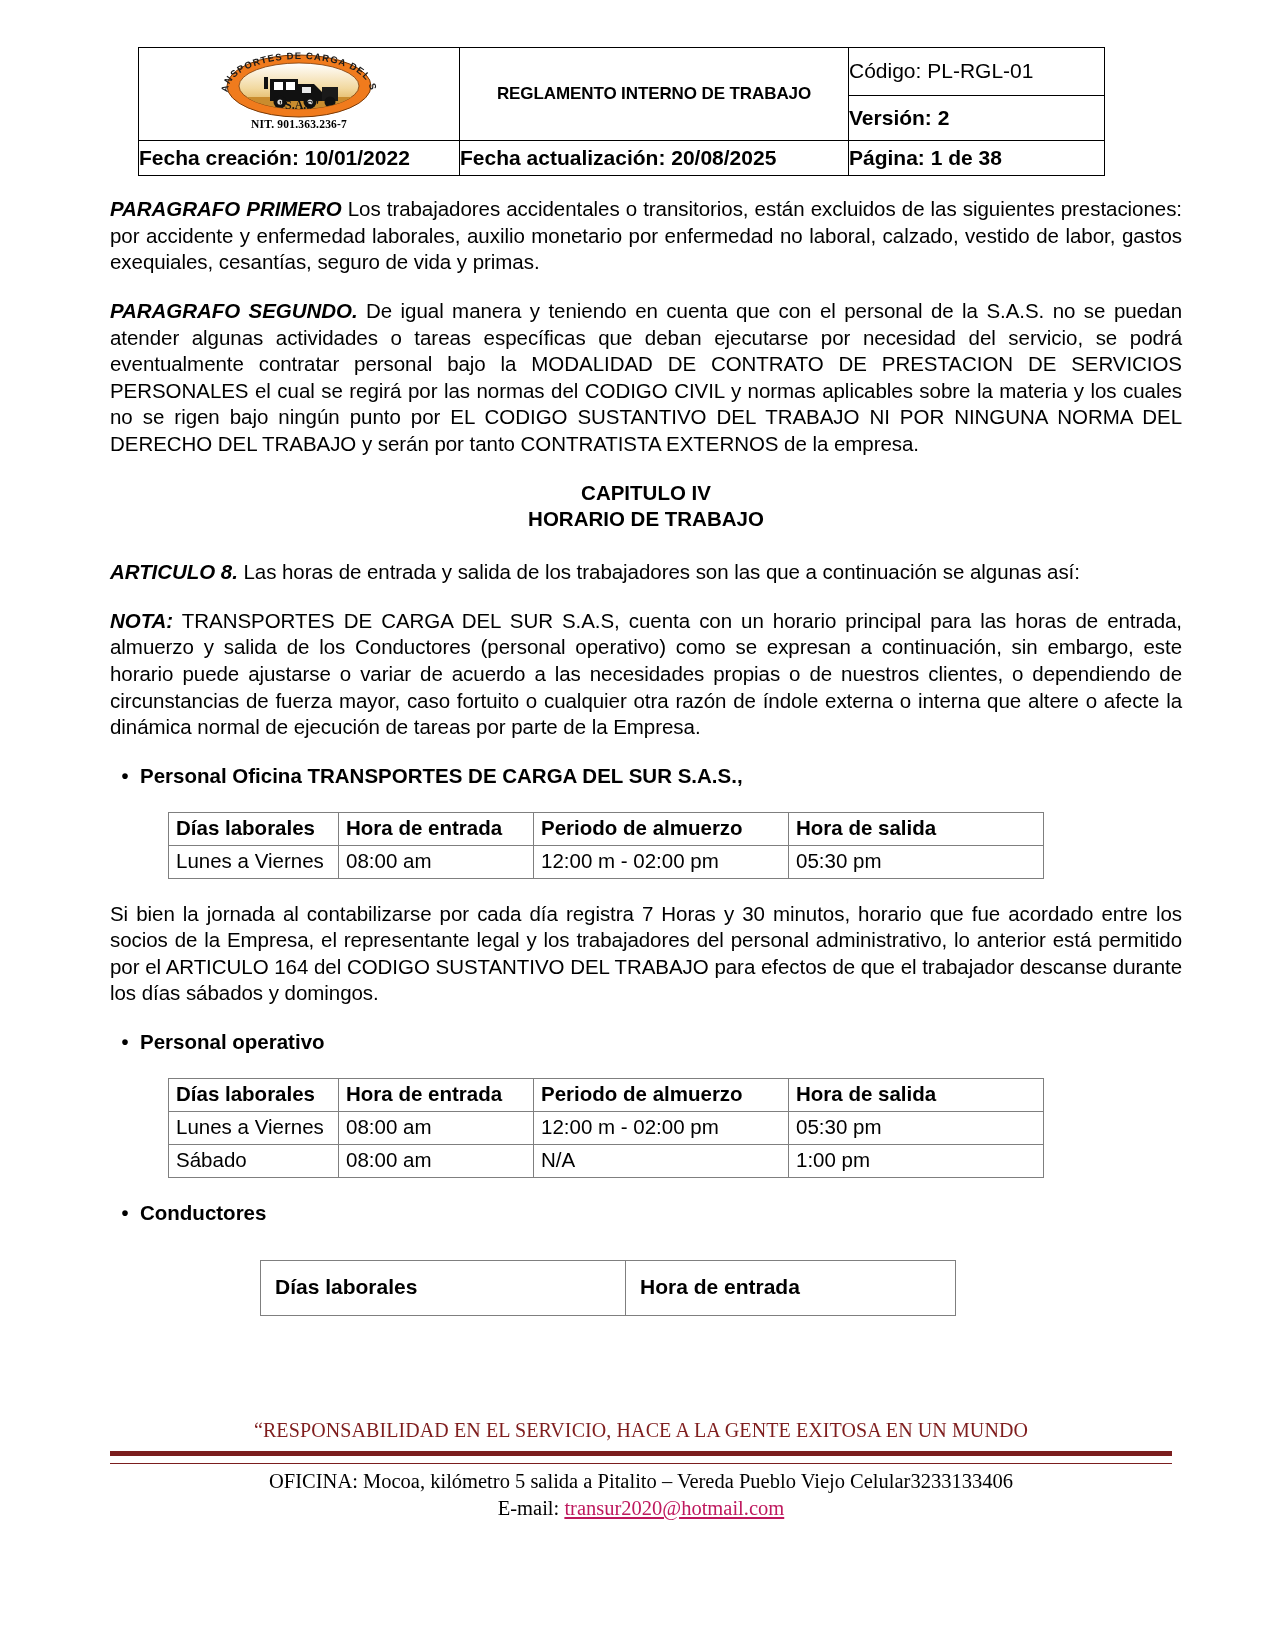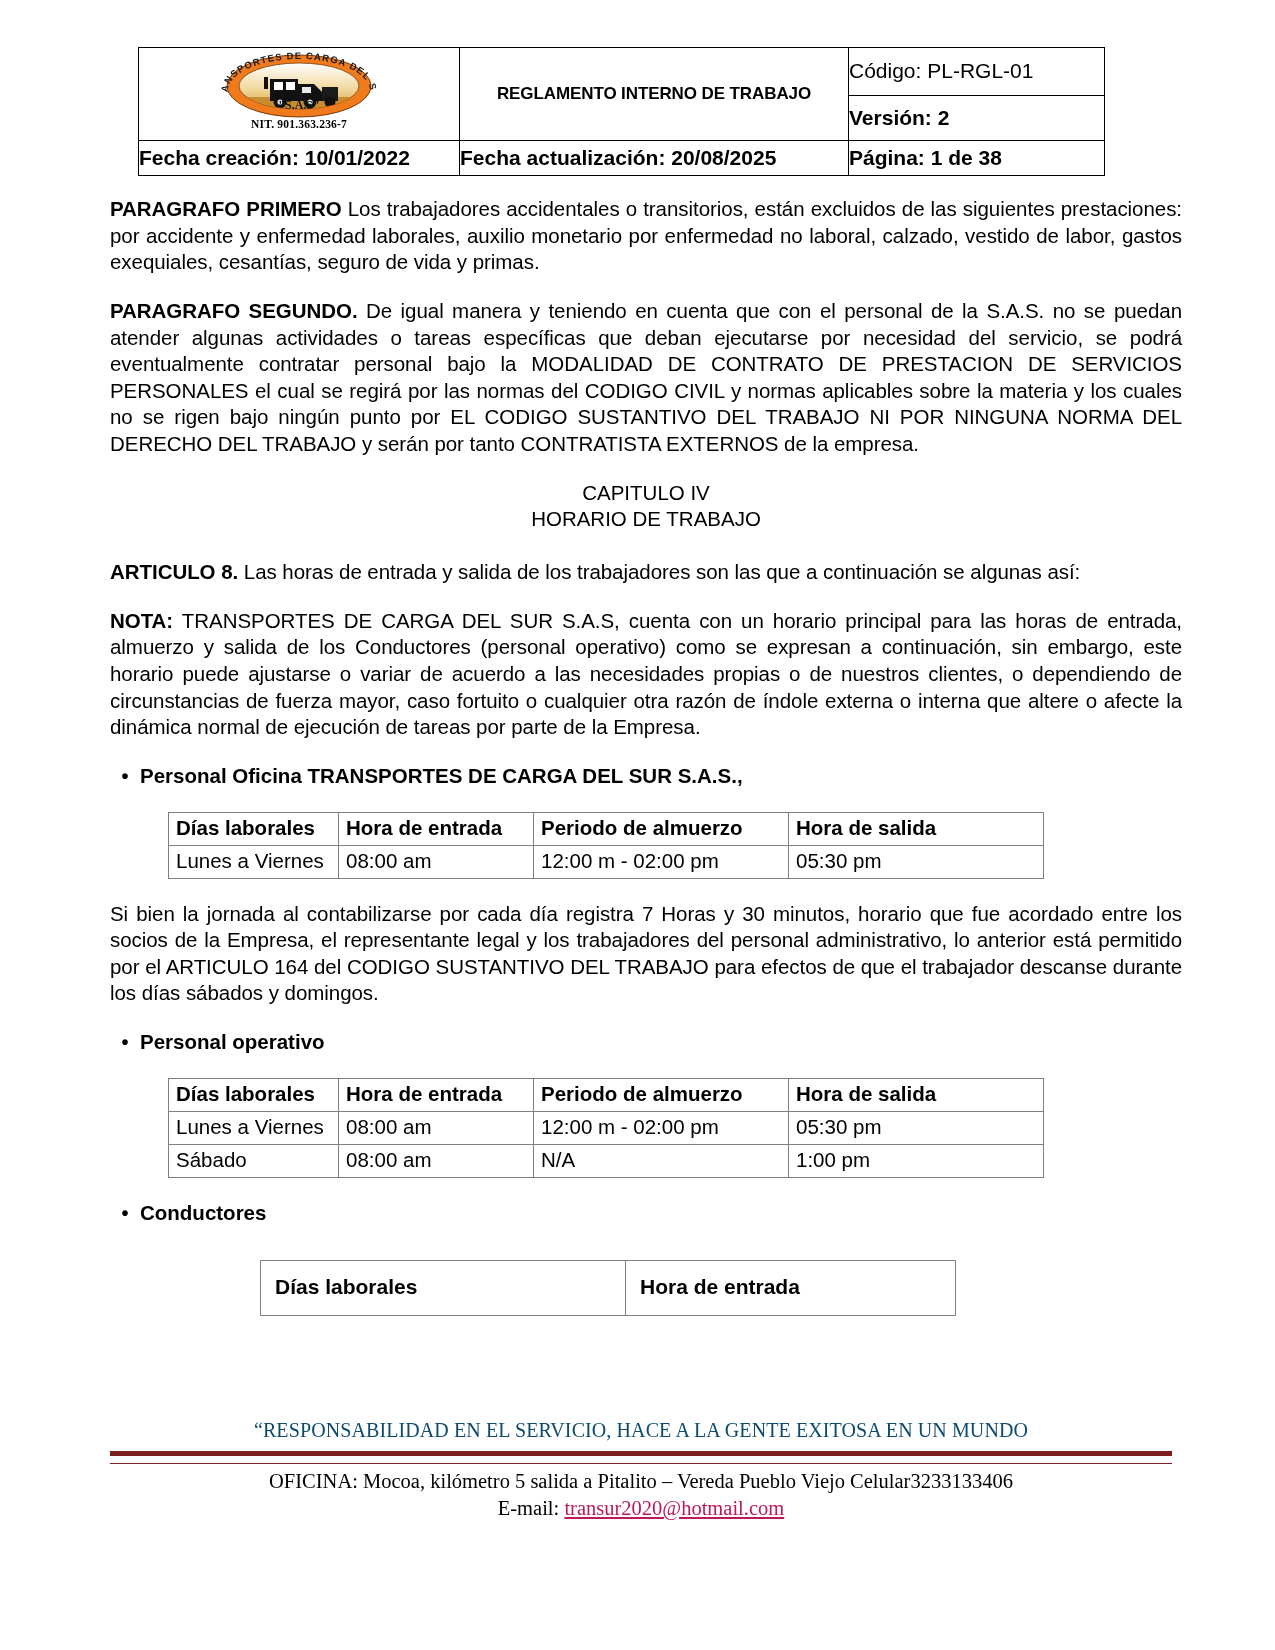--- a/index.html
+++ b/index.html
@@ -104,26 +104,26 @@
   }
   p.para {
     margin: 0 0 22px 0;
     font-size: 20.5px;
     line-height: 1.30;
     text-align: justify;
     font-stretch: condensed;
     letter-spacing: -0.05px;
   }
   p.para.tight { margin-bottom: 20px; }
-  b.lead { font-weight: bold; }
+  b.lead { font-weight: bold; font-style: italic; }
 
   .center-head {
     margin: 10px 0 26px 0;
     text-align: center;
-    font-weight: normal;
+    font-weight: bold;
     font-size: 20.5px;
     line-height: 1.30;
     font-stretch: condensed;
   }
 
   
   .bullet-row {
     display: flex;
     align-items: baseline;
     margin: 0 0 6px 0;
@@ -180,21 +180,21 @@
   .footer {
     position: absolute;
     left: 110px;
     top: 1418px;
     width: 1062px;
     text-align: center;
   }
   .slogan {
     font-family: "Liberation Serif", serif;
     font-size: 20px;
-    color: #0c4a6e;
+    color: #7f1d1d;
     line-height: 1.28;
     letter-spacing: 0.1px;
   }
   .rule {
     margin: 7px 0 4px 0;
     height: 7px;
     border-top: 5px solid #7B1E1E;
     border-bottom: 1.5px solid #7B1E1E;
     background: #ffffff;
   }

